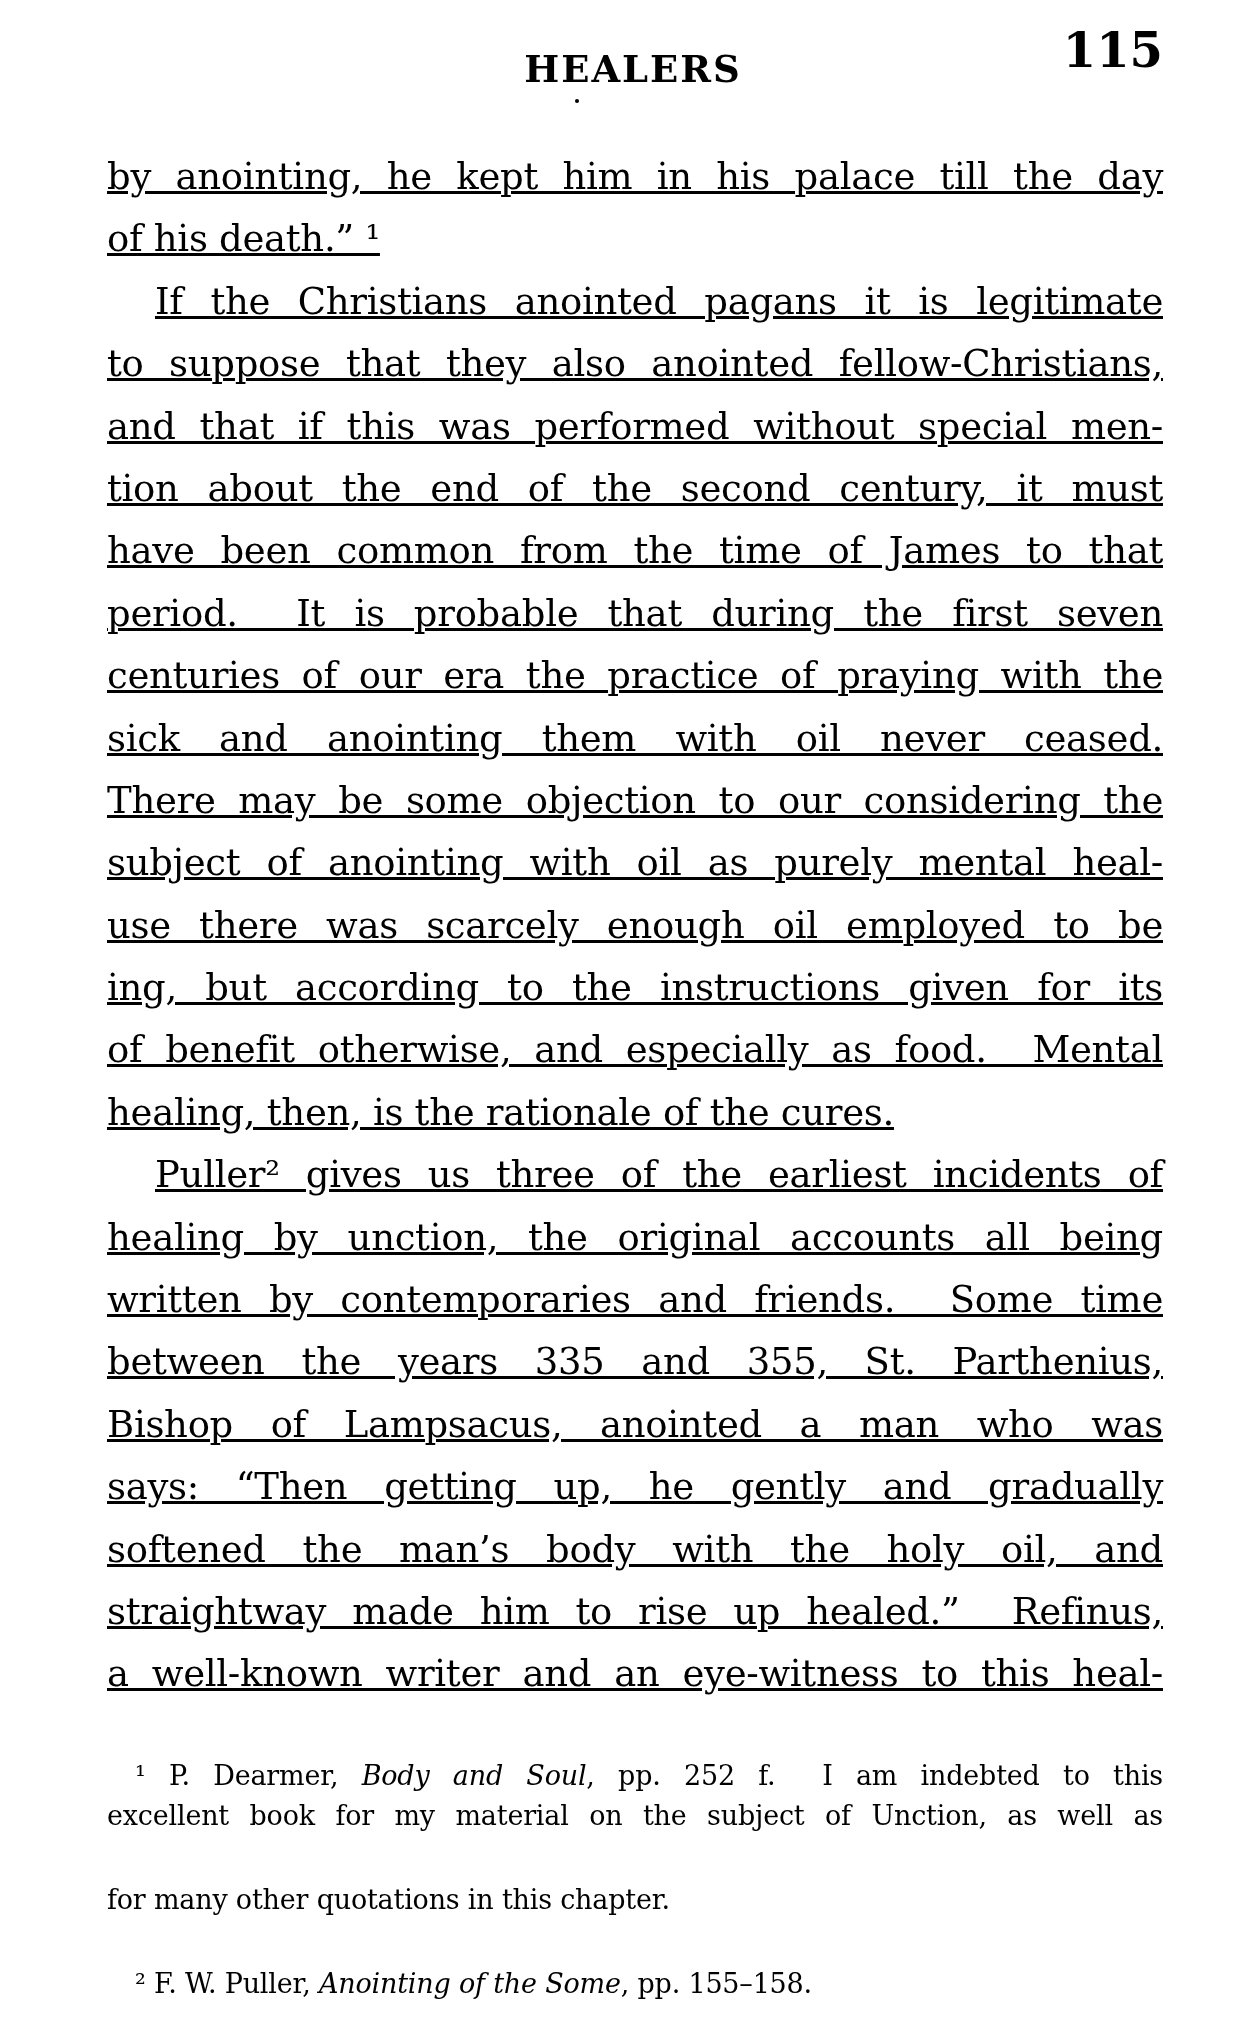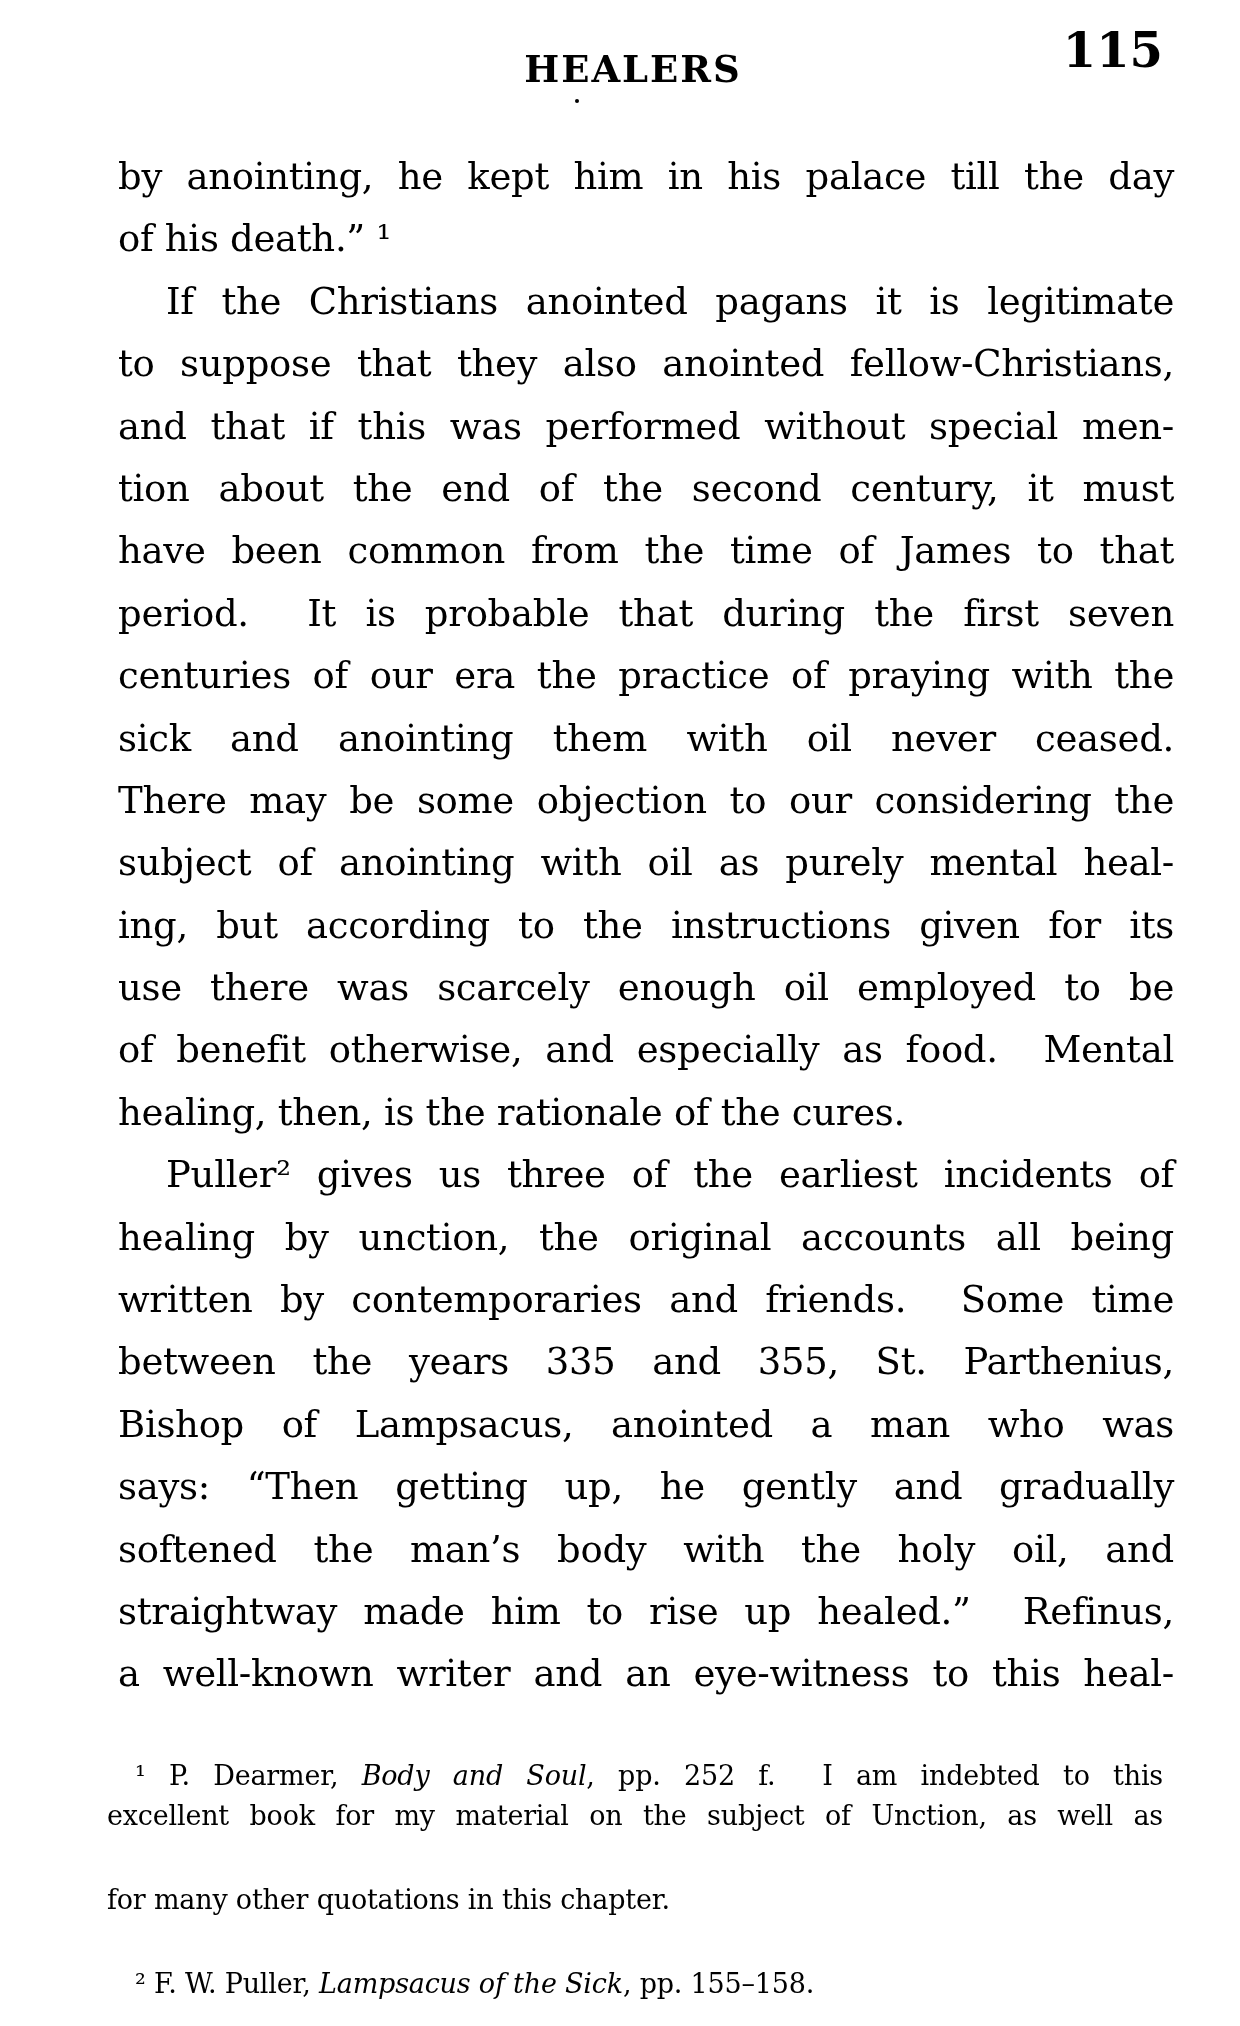--- a/index.html
+++ b/index.html
@@ -38,26 +38,27 @@
     left: 575px;
     top: 99px;
     width: 4px;
     height: 4px;
     background: #000;
     border-radius: 50%;
   }
   
   .body-text {
     position: absolute;
-    left: 118px;
+    left: 107px;
     top: 146px;
     width: 1056px;
     font-size: 37px;
     line-height: 62.4px;
     letter-spacing: -0.3px;
+    text-decoration: underline;
   }
   .line {
     text-align: justify;
     text-align-last: justify;
     height: 62.4px;
     overflow: visible;
   }
   .line.indent { text-indent: 48px; }
   .line.end { text-align-last: left; }
   
@@ -94,39 +95,39 @@
     <div class="line indent">If the Christians anointed pagans it is legitimate</div>
     <div class="line">to suppose that they also anointed fellow-Christians,</div>
     <div class="line">and that if this was performed without special men-</div>
     <div class="line">tion about the end of the second century, it must</div>
     <div class="line">have been common from the time of James to that</div>
     <div class="line">period.&nbsp; It is probable that during the first seven</div>
     <div class="line">centuries of our era the practice of praying with the</div>
     <div class="line">sick and anointing them with oil never ceased.</div>
     <div class="line">There may be some objection to our considering the</div>
     <div class="line">subject of anointing with oil as purely mental heal-</div>
+    <div class="line">use there was scarcely enough oil employed to be</div>
     <div class="line">ing, but according to the instructions given for its</div>
-    <div class="line">use there was scarcely enough oil employed to be</div>
     <div class="line">of benefit otherwise, and especially as food.&nbsp; Mental</div>
     <div class="line end">healing, then, is the rationale of the cures.</div>
     <div class="line indent">Puller² gives us three of the earliest incidents of</div>
     <div class="line">healing by unction, the original accounts all being</div>
     <div class="line">written by contemporaries and friends.&nbsp; Some time</div>
     <div class="line">between the years 335 and 355, St. Parthenius,</div>
     <div class="line">Bishop of Lampsacus, anointed a man who was</div>
     <div class="line">says: “Then getting up, he gently and gradually</div>
     <div class="line">softened the man’s body with the holy oil, and</div>
     <div class="line">straightway made him to rise up healed.”&nbsp; Refinus,</div>
     <div class="line">a well-known writer and an eye-witness to this heal-</div>
   </div>
 
   <div class="footnotes">
     <div class="fline indent">
       <span>¹ P. Dearmer, </span><span class="italic">Body and Soul</span><span>, pp. 252 f.&nbsp; I am indebted to this</span>
     </div>
     <div class="fline">excellent book for my material on the subject of Unction, as well as</div>
     <div class="fline end">for many other quotations in this chapter.</div>
     <div class="fline indent end">
-      <span>² F. W. Puller, </span><span class="italic">Lampsacus of the Sick</span><span>, pp. 155–158.</span>
+      <span>² F. W. Puller, </span><span class="italic">Anointing of the Some</span><span>, pp. 155–158.</span>
     </div>
   </div>
 
 </div>
 
 </body></html>

